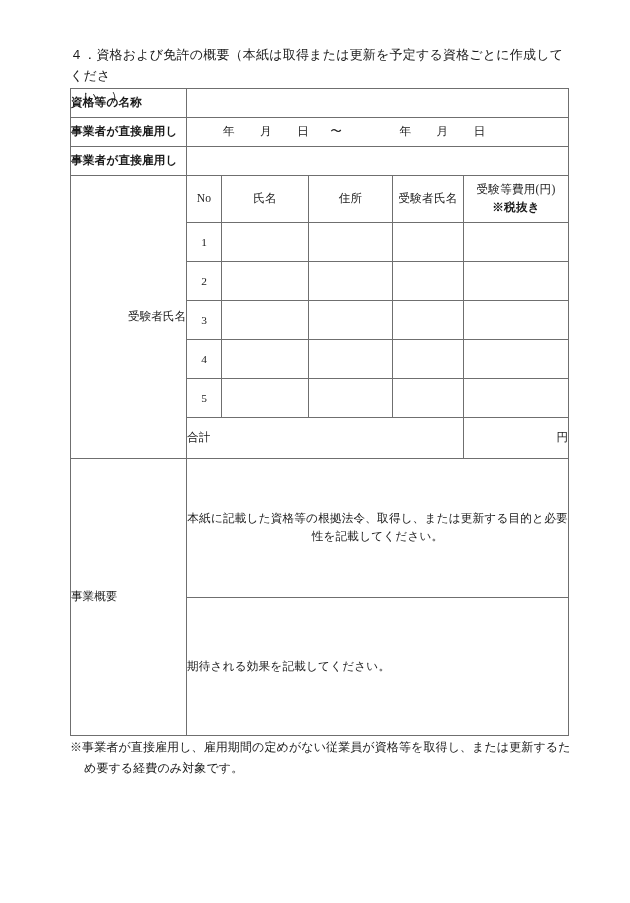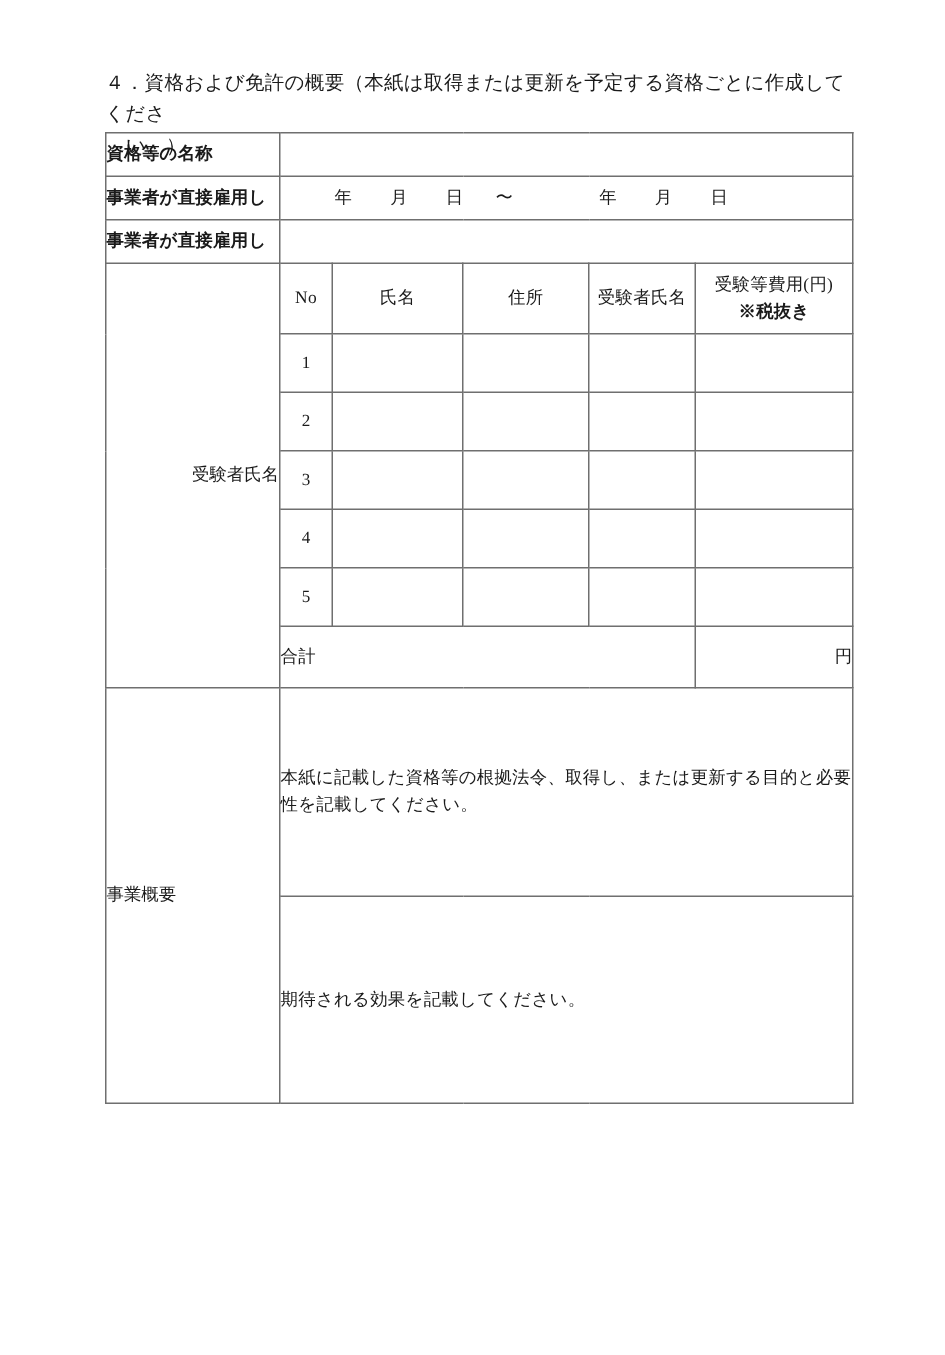--- a/index.html
+++ b/index.html
@@ -118,21 +118,21 @@
     padding-left: 8px;
     padding-bottom: 0px;
     margin-top: 44px;
   }
   .ov-text {
     vertical-align: top;
     padding: 7px 10px 0 8px;
     line-height: 21px;
     letter-spacing: 0.2px;
   }
-  .ov-top { height: 138px; }
+  .ov-top { height: 138px; text-align: center; }
   .ov-bottom { height: 137px; margin-left: 32px; }
 
   
   .notes {
     position: absolute;
     left: 70px;
     top: 737px;
     width: 502px;
     font-size: 12px;
     line-height: 21px;
@@ -250,15 +250,16 @@
       </tr>
 
       <tr>
         <td class="ov-text ov-bottom" colspan="5">期待される効果を記載してください。</td>
       </tr>
 
     </tbody>
   </table>
 
   <div class="notes">
+    <span class="note">※事業者が直接雇用し、雇用期間の定めがない従業員が資格等を取得し、または更新するため要する経費のみ対象です。</span>
   </div>
 
 </div>
 
 </body></html>

